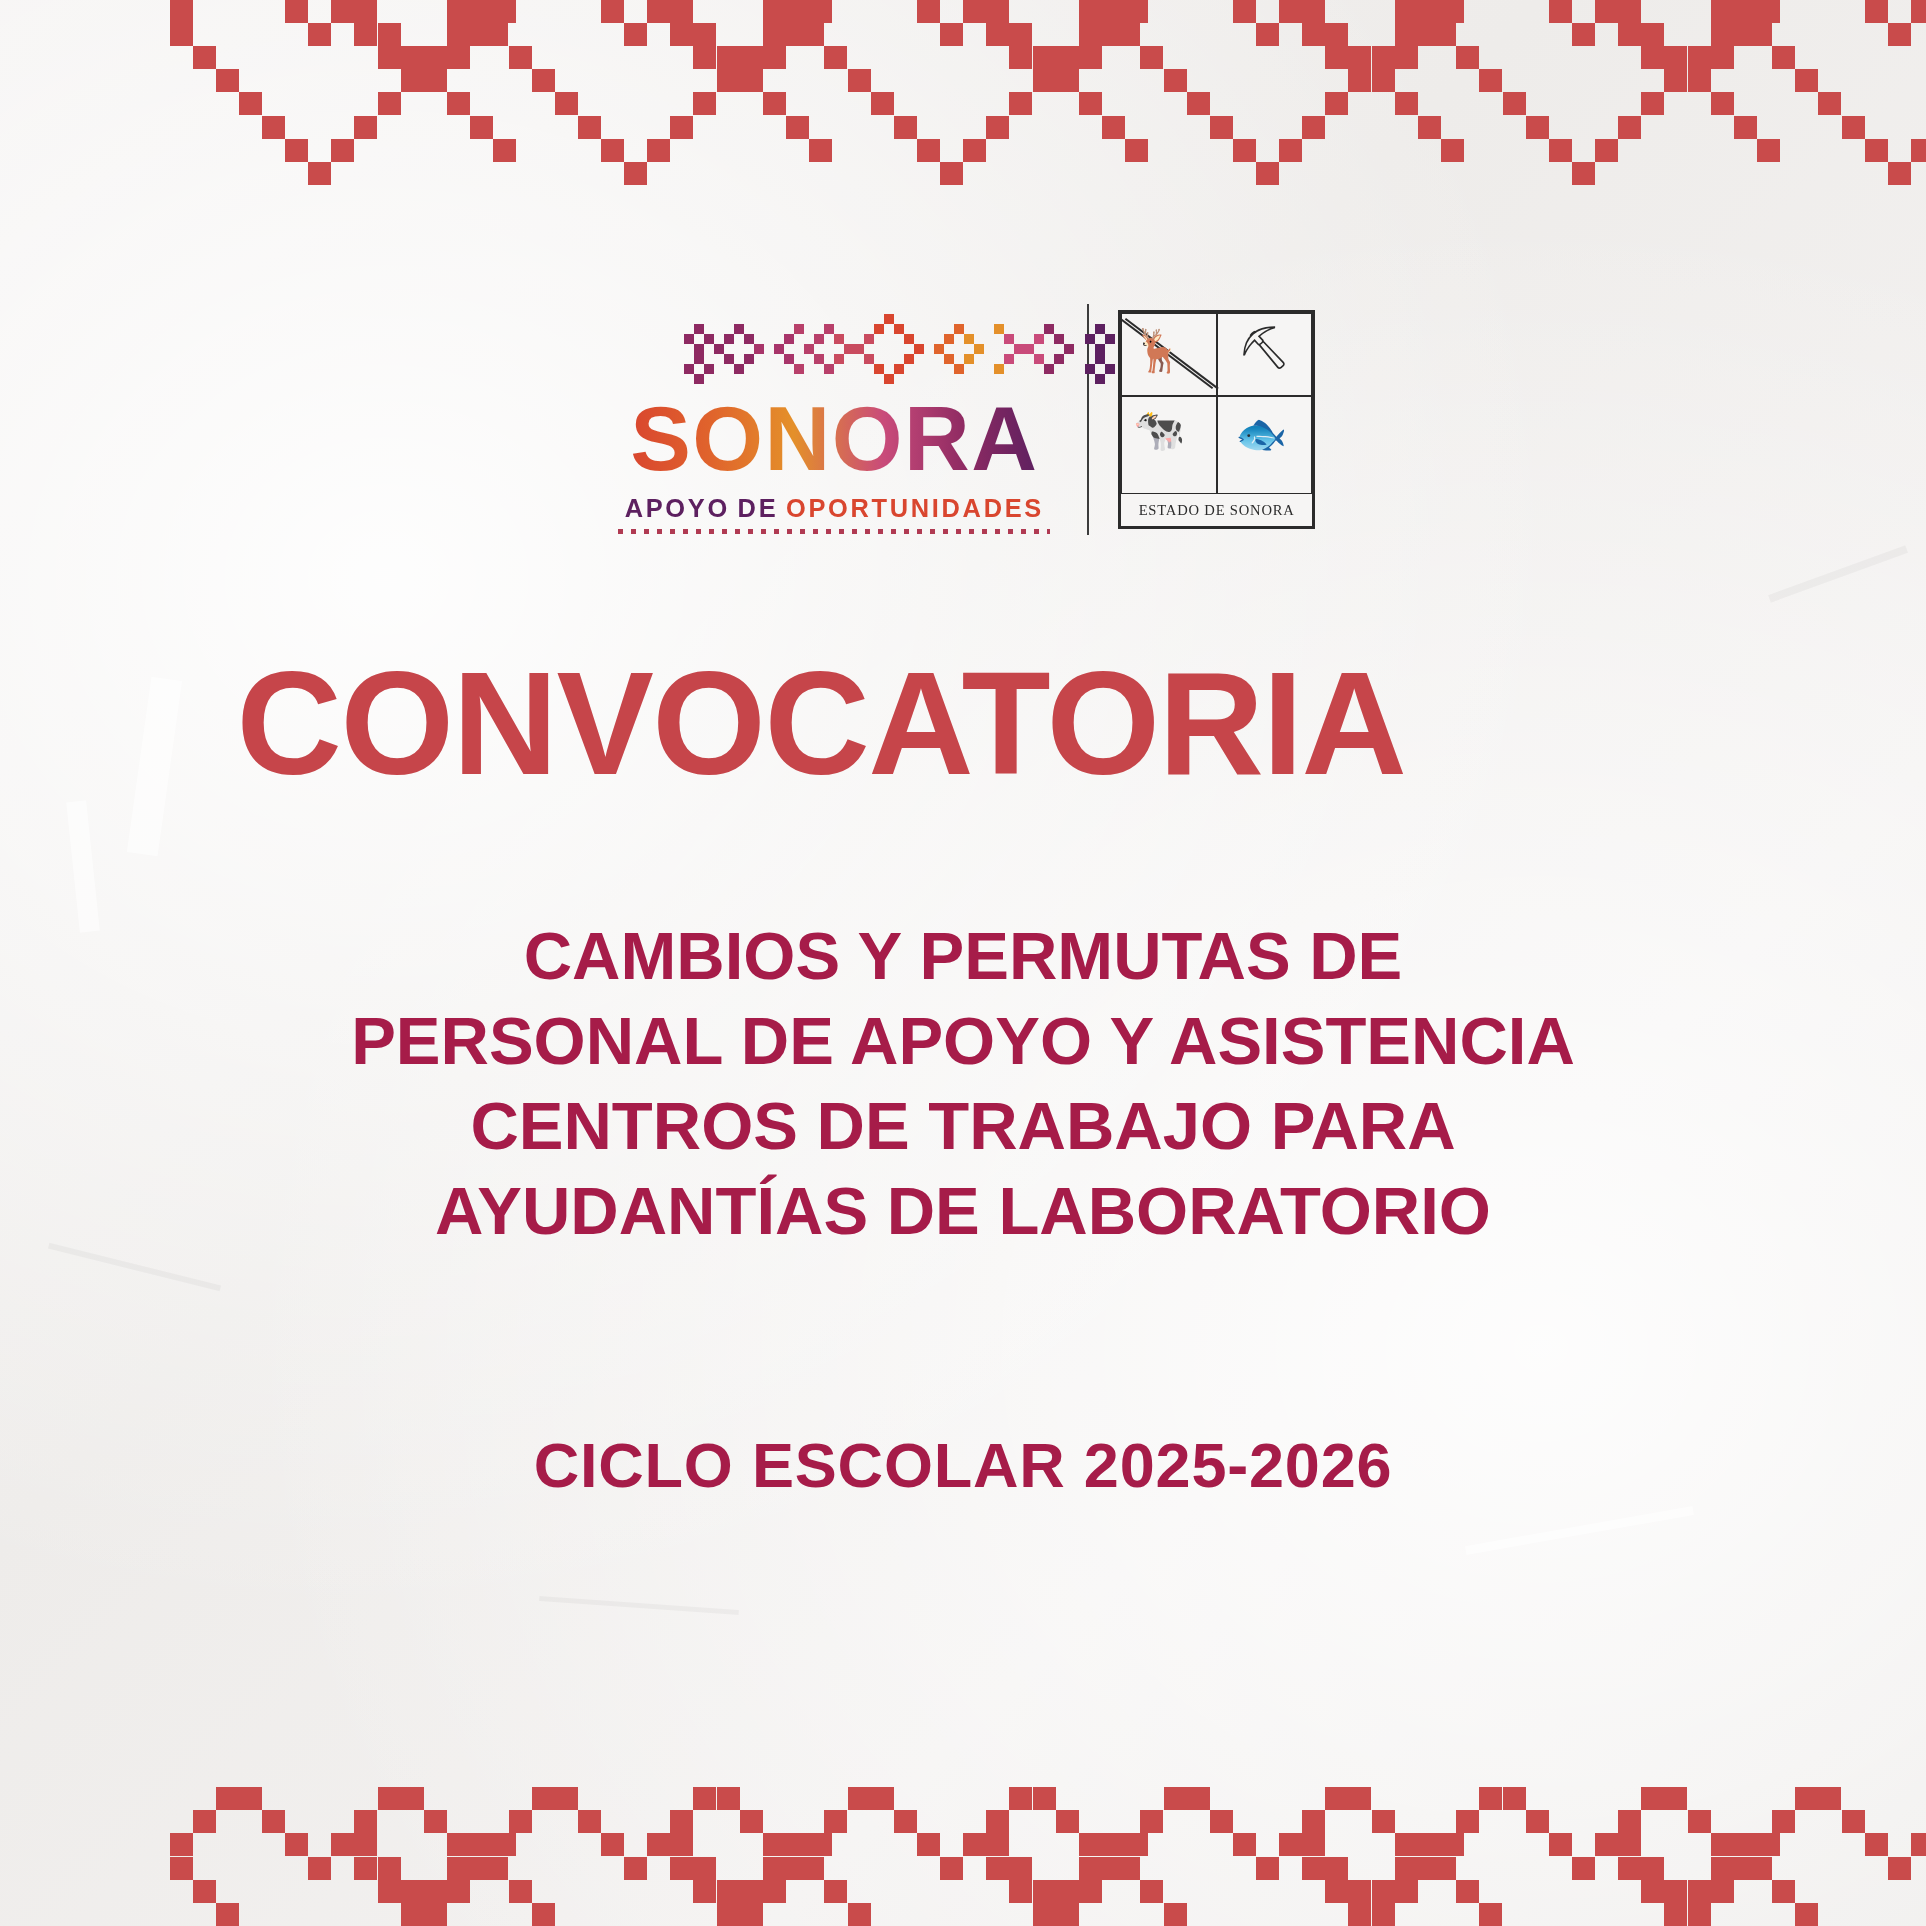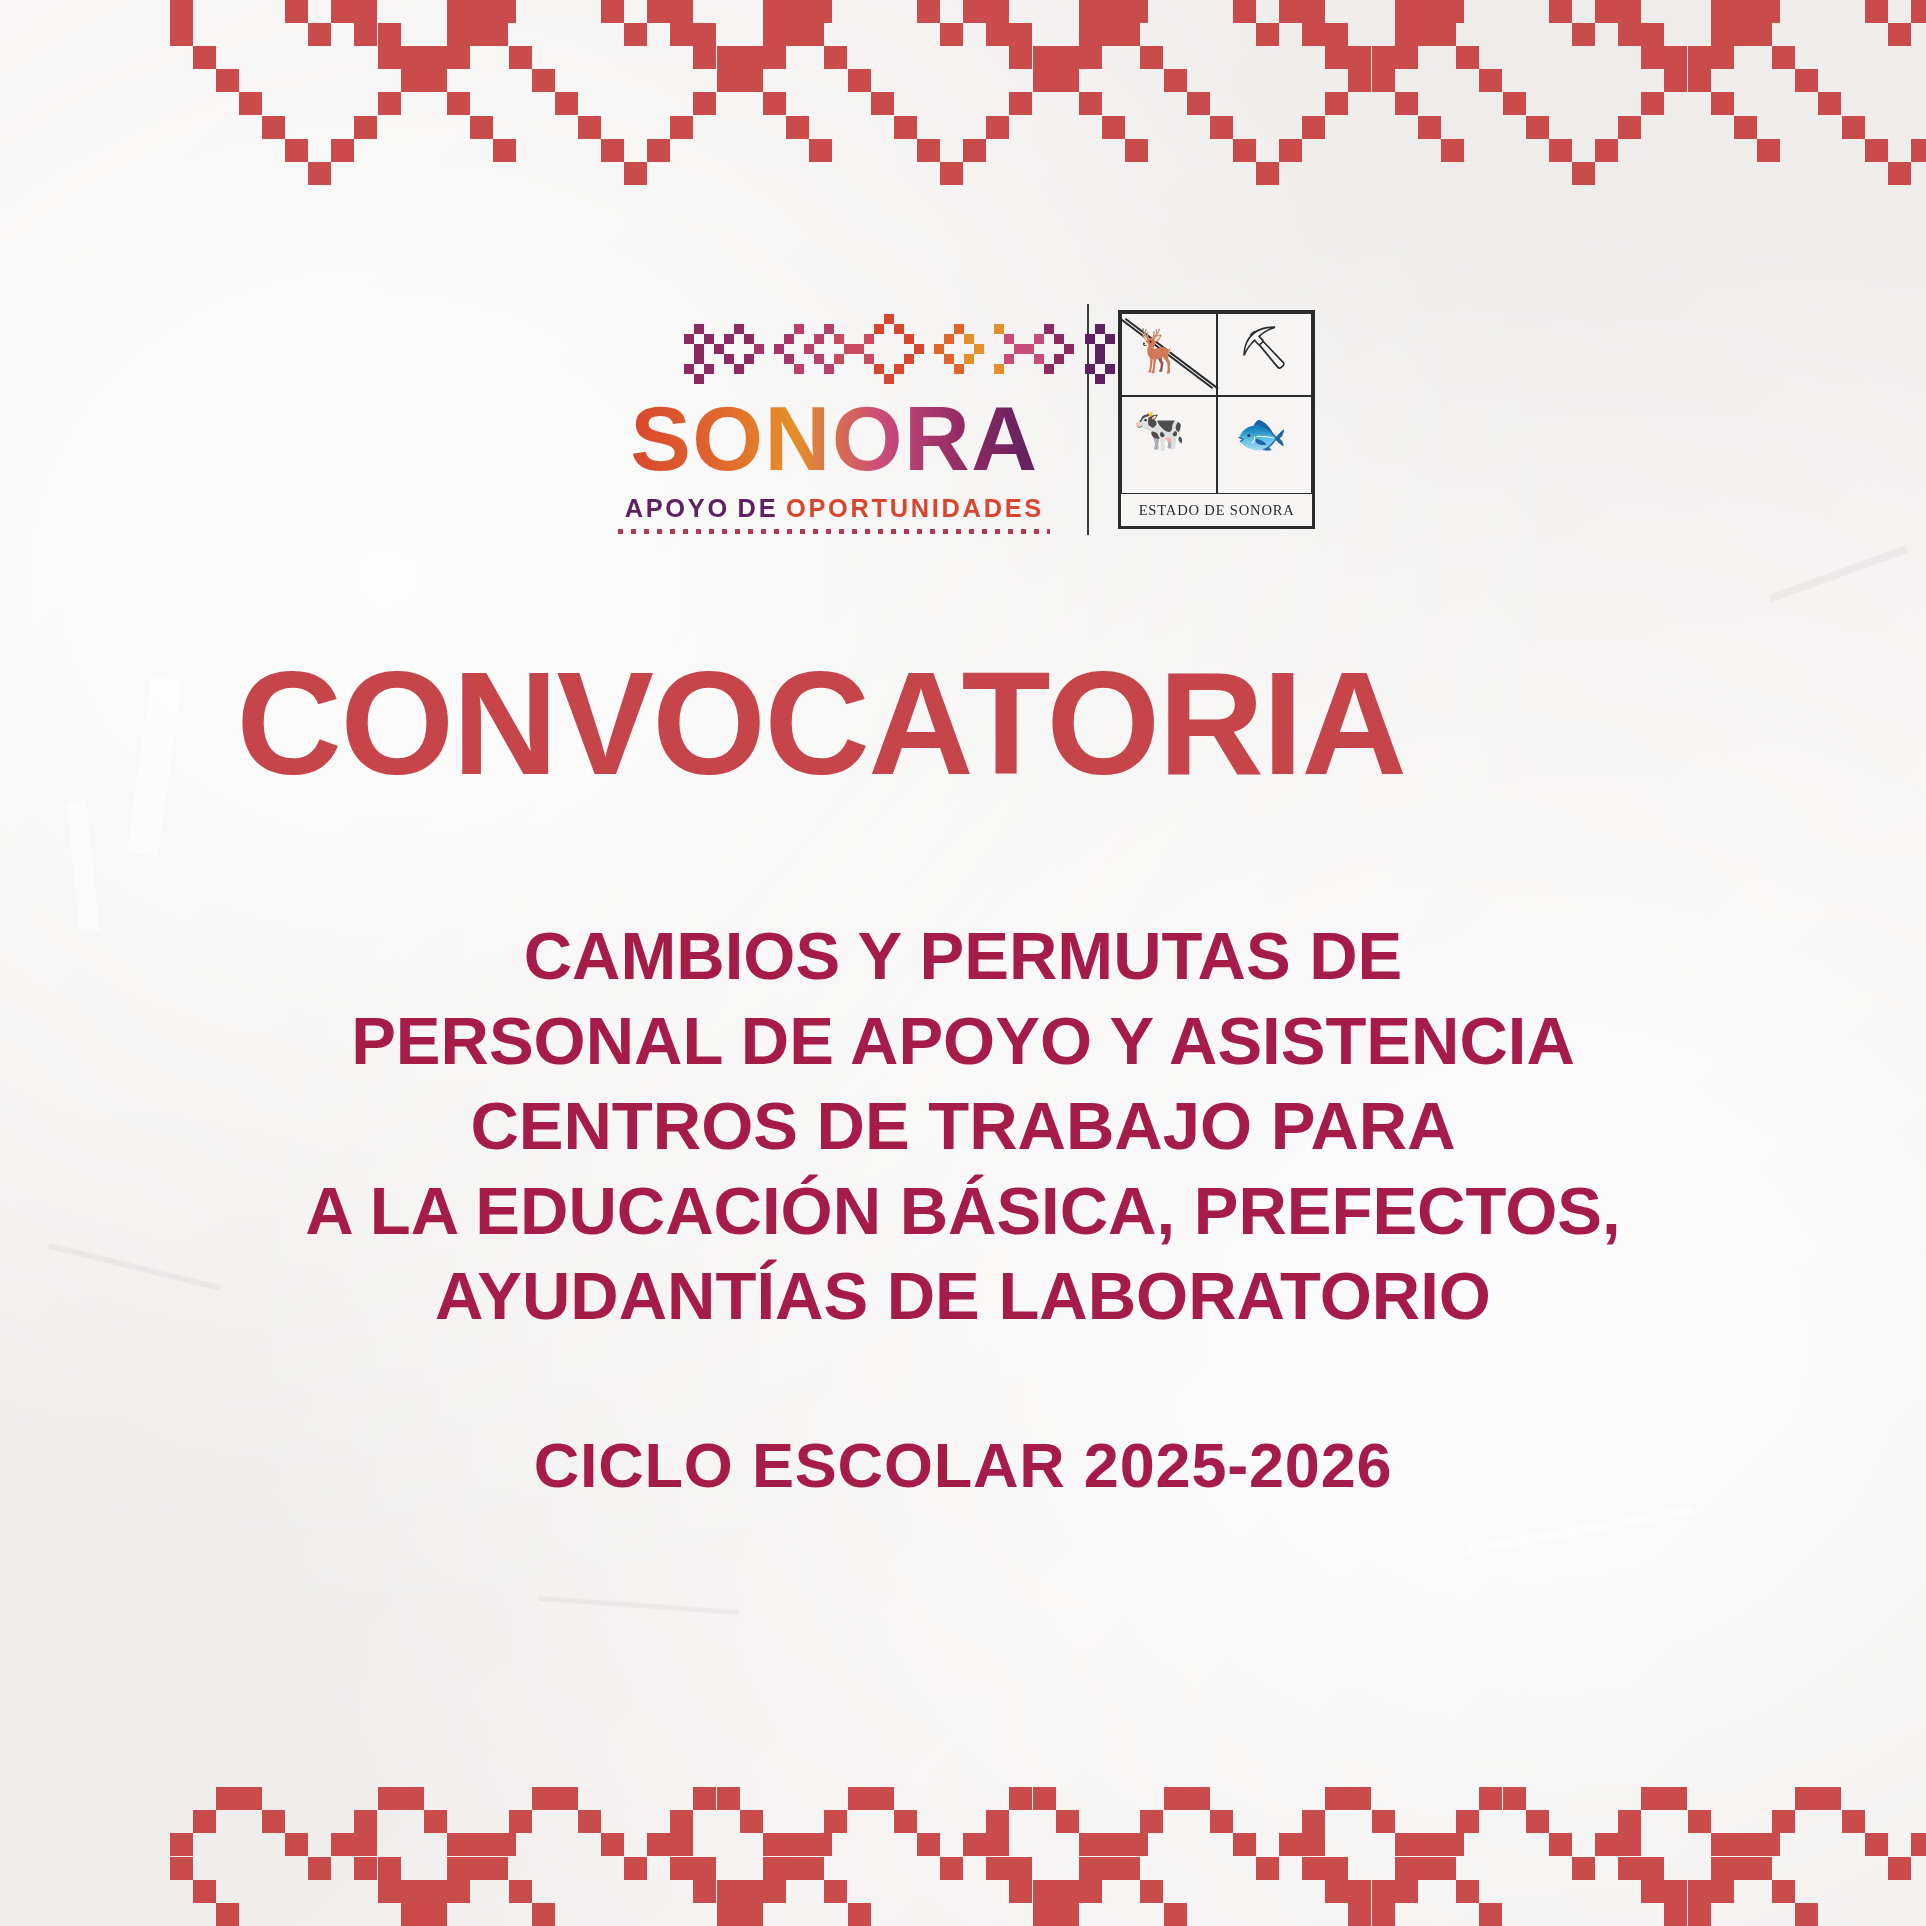--- a/index.html
+++ b/index.html
@@ -710,18 +710,17 @@
     </div>
   </div>
 </div>
 
 <div class="headline">CONVOCATORIA</div>
 
 <div class="subhead">
   <div>CAMBIOS Y PERMUTAS DE</div>
   <div>PERSONAL DE APOYO Y ASISTENCIA</div>
   <div>CENTROS DE TRABAJO PARA</div>
-  <div>A LA EDUCACIÓN BÁSICA, PREFECTOS,</div>
   <div>AYUDANTÍAS DE LABORATORIO</div>
 </div>
 
 <div class="cycle">CICLO ESCOLAR 2025-2026</div>
 
 
 </body></html>

